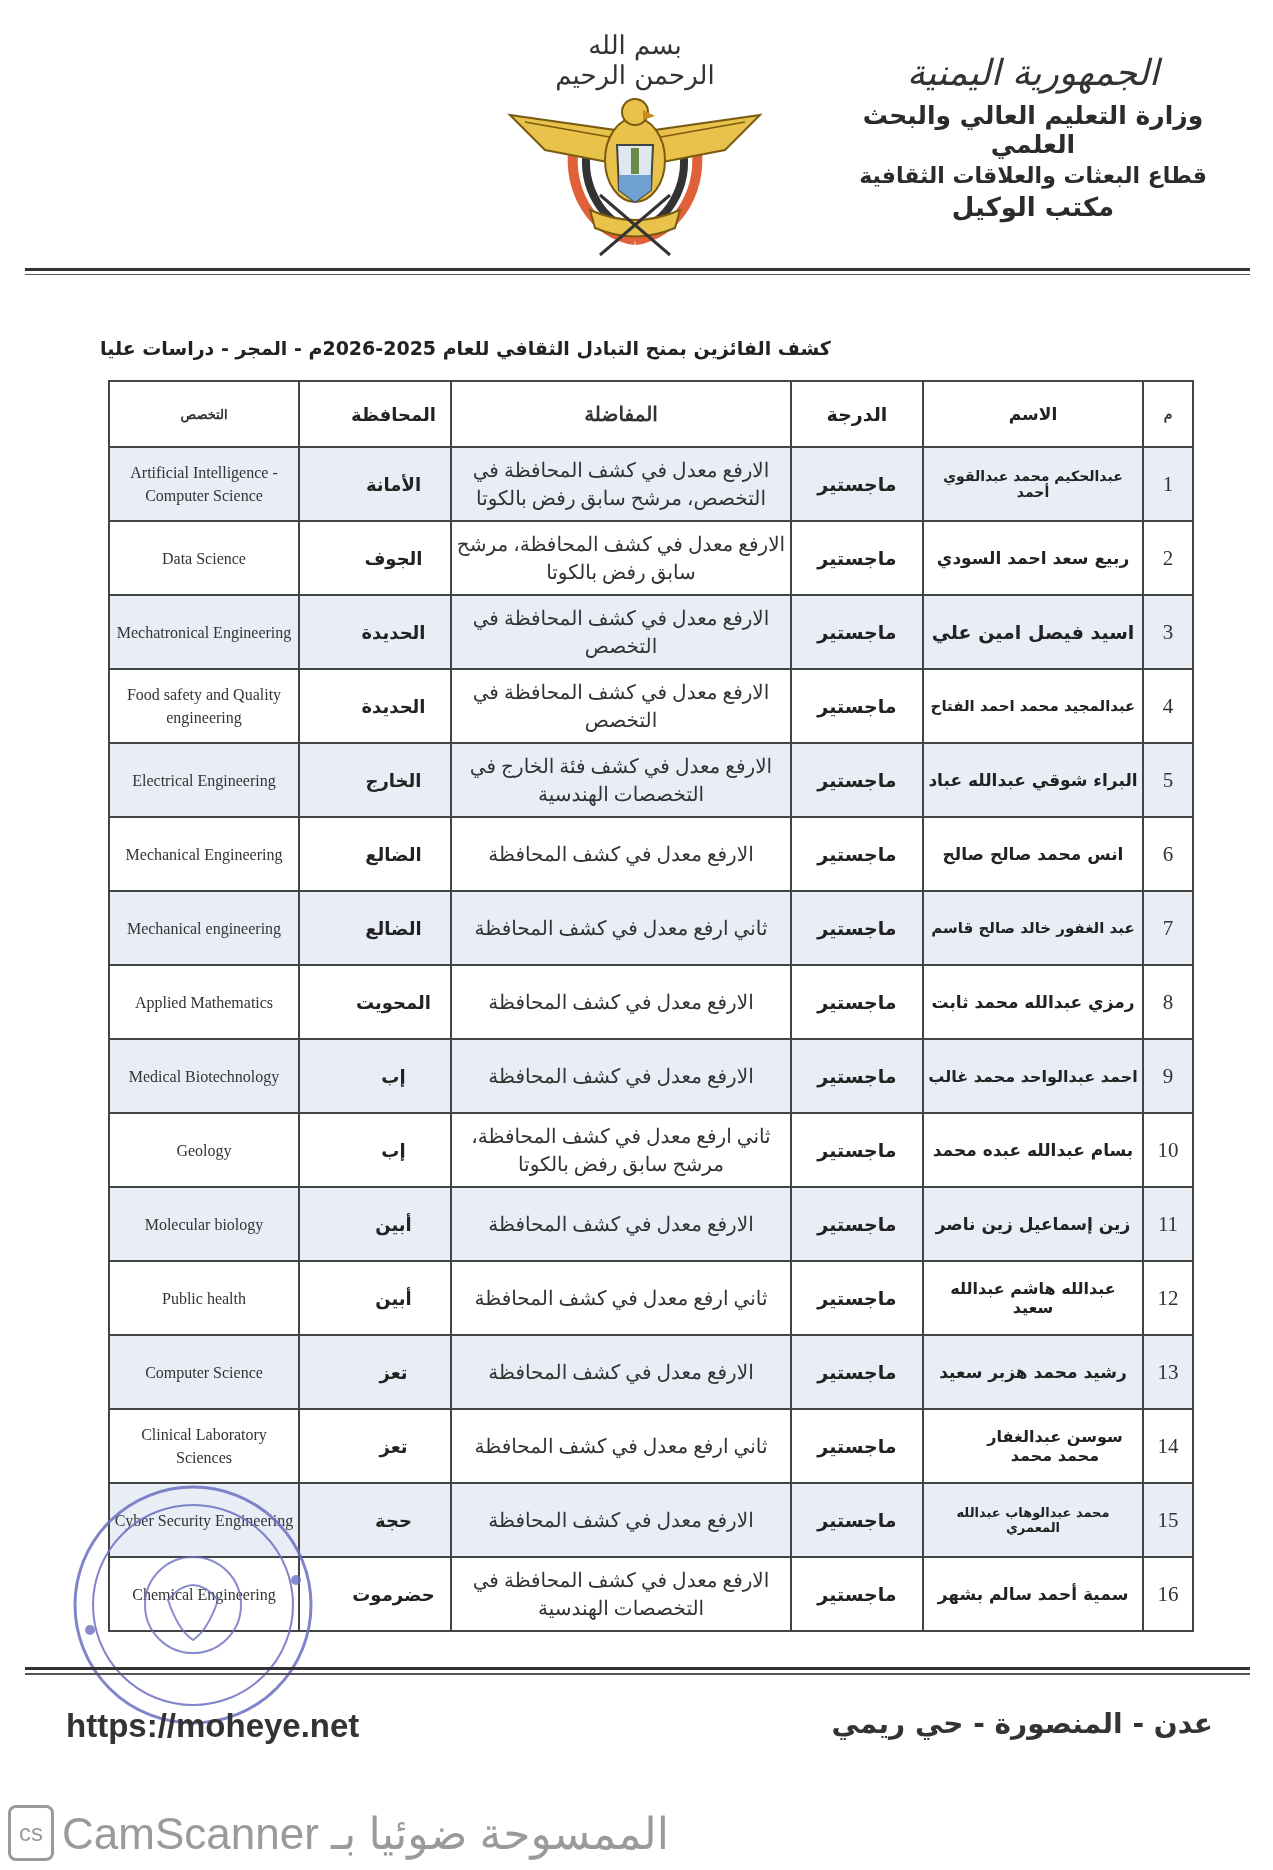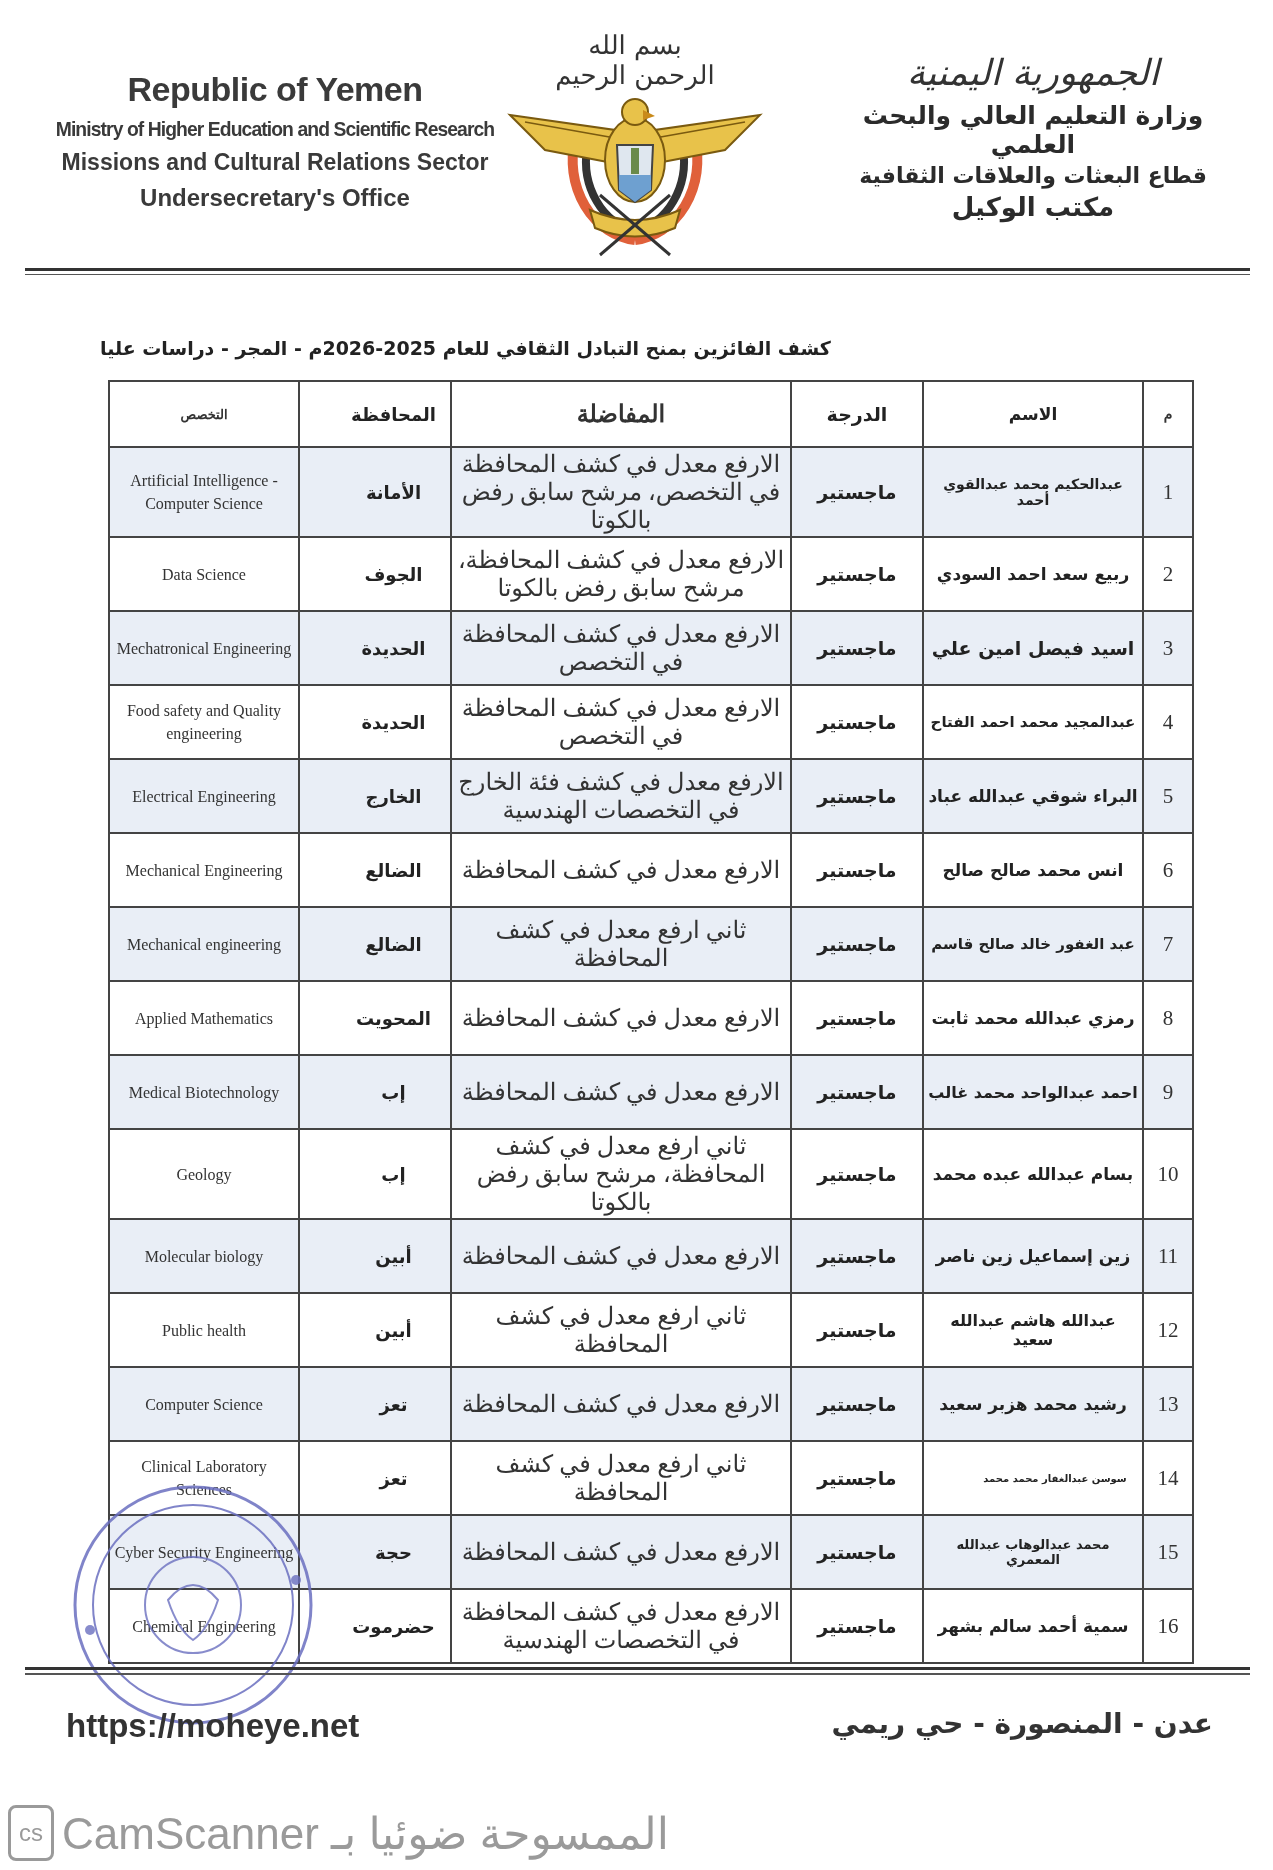--- a/index.html
+++ b/index.html
@@ -33,21 +33,21 @@
   .tbl-wrap { position: absolute; left: 108px; top: 380px; width: 1025px; }
   table { border-collapse: collapse; width: 100%; direction: rtl; table-layout: fixed; }
   th, td { border: 2px solid #444; text-align: center; vertical-align: middle; padding: 2px 4px; }
   th { height: 60px; font-weight: bold; font-size: 22px; background: #fff; }
   td { height: 68px; }
   tr.odd td { background: #e9eef6; }
   tr.even td { background: #fff; }
   .c-num { width: 40px; font-family: "Liberation Serif", serif; font-size: 21px; color: #333; }
   .c-name { width: 210px; font-size: 17px; font-weight: bold; color: #222; }
   .c-deg { width: 122px; font-size: 19px; font-weight: bold; color: #222; }
-  .c-pref { width: 330px; font-family: "Liberation Serif", serif; font-size: 24px; color: #333; line-height: 28px; }
+  .c-pref { width: 330px; font-family: "Liberation Serif", serif; font-size: 20px; color: #333; line-height: 28px; }
   .c-gov { width: 105px; font-size: 18px; font-weight: bold; color: #222; padding-left: 41px; }
   .c-spec { width: 180px; font-family: "Liberation Serif", serif; font-size: 16px; color: #333; direction: ltr; line-height: 23px; }
   th.c-spec { font-size: 13px; direction: rtl; }
   th.c-num { font-size: 14px; }
 
   .rule-bot { position: absolute; left: 25px; top: 1667px; width: 1225px; height: 3px; border-top: 3px solid #333; border-bottom: 2px solid #555; }
   .footer-url { position: absolute; left: 66px; top: 1707px; font-family: "Liberation Sans", sans-serif; font-weight: bold; font-size: 33px; color: #333; }
   .footer-addr { position: absolute; right: 60px; top: 1707px; direction: rtl; font-weight: bold; font-size: 28px; color: #333; }
 
   .camscanner { position: absolute; left: 8px; top: 1805px; display: flex; align-items: center; gap: 8px; color: #9a9a9a; }
@@ -60,26 +60,20 @@
 </head>
 <body>
 
 <div class="page">
 
   <svg class="watermark" viewBox="0 0 860 800">
     <circle cx="430" cy="400" r="330" fill="none" stroke="#c44" stroke-width="40"></circle>
     <path d="M150 250 L430 700 L710 250" fill="none" stroke="#555" stroke-width="40"></path>
   </svg>
 
-  <div class="hdr-en">
-    <div class="l1">Republic of Yemen</div>
-    <div class="l2">Ministry of Higher Education and Scientific Research</div>
-    <div class="l3">Missions and Cultural Relations Sector</div>
-    <div class="l4">Undersecretary's Office</div>
-  </div>
 
   <div class="emblem">
     <div class="basmala">بسم الله الرحمن الرحيم</div>
     <svg width="260" height="230" viewBox="0 0 260 230" style="position:absolute;left:0;top:0;">
 
       <path d="M70 110 A70 80 0 0 0 130 210" fill="none" stroke="#e0603a" stroke-width="10"></path>
       <path d="M190 110 A70 80 0 0 1 130 210" fill="none" stroke="#e0603a" stroke-width="10"></path>
       <path d="M82 118 A58 70 0 0 0 130 200" fill="none" stroke="#333" stroke-width="8"></path>
       <path d="M178 118 A58 70 0 0 1 130 200" fill="none" stroke="#333" stroke-width="8"></path>
 
@@ -226,21 +220,21 @@
         <tr class="odd">
           <td class="c-num">13</td>
           <td class="c-name">رشيد محمد هزبر سعيد</td>
           <td class="c-deg">ماجستير</td>
           <td class="c-pref">الارفع معدل في كشف المحافظة</td>
           <td class="c-gov">تعز</td>
           <td class="c-spec">Computer Science</td>
         </tr>
         <tr class="even">
           <td class="c-num">14</td>
-          <td class="c-name" style="font-size:10px;padding-left:48px;">سوسن عبدالغفار محمد محمد</td>
+          <td class="c-name" style="font-size:16px;padding-left:48px;">سوسن عبدالغفار محمد محمد</td>
           <td class="c-deg">ماجستير</td>
           <td class="c-pref">ثاني ارفع معدل في كشف المحافظة</td>
           <td class="c-gov">تعز</td>
           <td class="c-spec">Clinical Laboratory Sciences</td>
         </tr>
         <tr class="odd">
           <td class="c-num">15</td>
           <td class="c-name" style="font-size:13px;">محمد عبدالوهاب عبدالله المعمري</td>
           <td class="c-deg">ماجستير</td>
           <td class="c-pref">الارفع معدل في كشف المحافظة</td>

